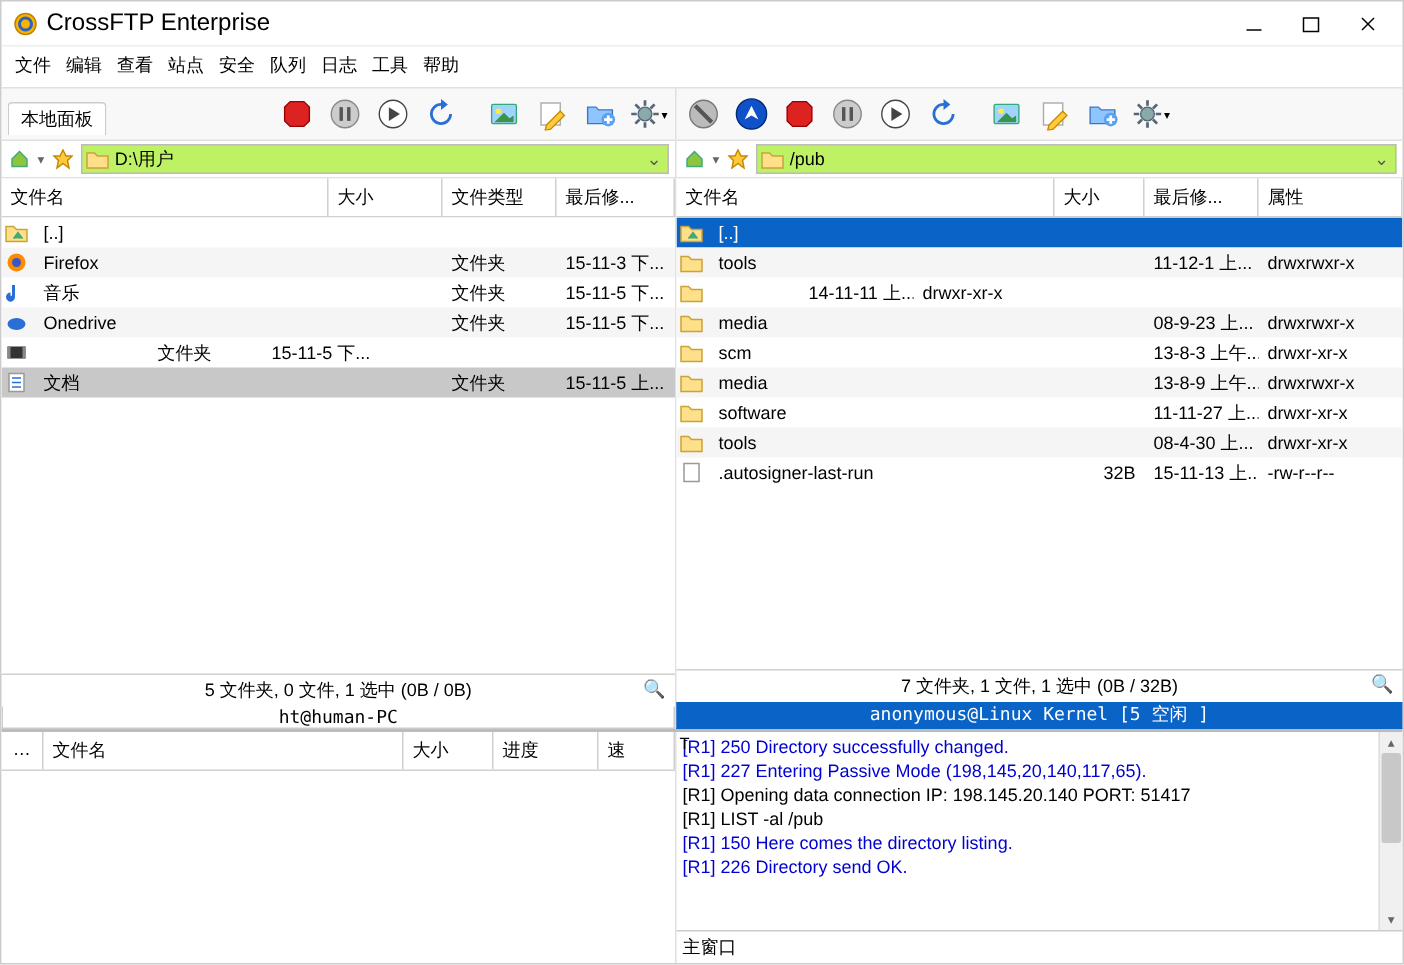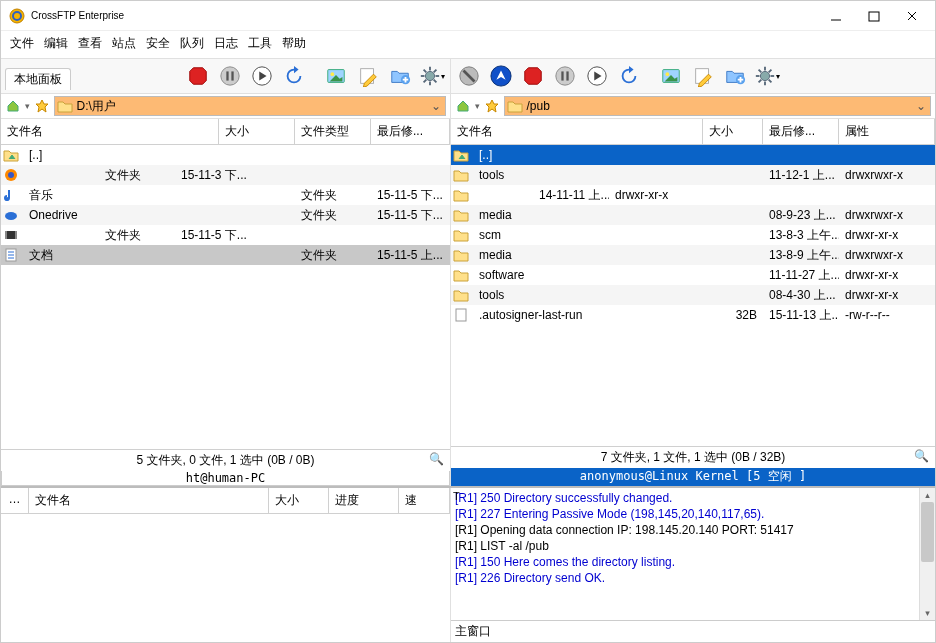--- a/index.html
+++ b/index.html
@@ -1,21 +1,21 @@
 <!DOCTYPE html>
 <html><head>
 <meta charset="utf-8">
 <style>
 * { margin: 0; padding: 0; box-sizing: border-box; font-family: "Microsoft YaHei", "Segoe UI", sans-serif; font-size: 12px; }
 body { background: #fff; width: 936px; height: 643px; border: 1px solid #ccc; display: flex; flex-direction: column; overflow: hidden; }
 
 
 .titlebar { height: 30px; display: flex; align-items: center; padding: 0 8px; border-bottom: 1px solid #eee; }
 .titlebar .app-icon { width: 16px; height: 16px; margin-right: 6px; }
-.titlebar .title { flex: 1; font-size: 10px; }
+.titlebar .title { flex: 1; font-size: 16px; }
 .titlebar .win-btns { display: flex; gap: 20px; padding-right: 6px; }
 .titlebar .win-btn { width: 18px; height: 18px; display: flex; align-items: center; justify-content: center; color: #333; }
 
 
 .menubar { display: flex; padding: 2px 6px 4px; gap: 4px; }
 .menubar .menu-item { padding: 2px 3px; cursor: default; }
 
 
 .panels-top { display: flex; border-top: 1px solid #e0e0e0; border-bottom: 1px solid #e0e0e0; background: #f8f8f8; }
 .panel-top { display: flex; align-items: flex-end; padding: 3px 4px; gap: 4px; }
@@ -26,21 +26,21 @@
 
 .btn { width: 28px; height: 28px; border: 1px solid transparent; border-radius: 3px; display: flex; align-items: center; justify-content: center; }
 .svg-ico { width: 22px; height: 22px; }
 
 
 .pathbars { display: flex; }
 .pathbar { display: flex; align-items: center; padding: 2px 4px; gap: 4px; border-bottom: 1px solid #e0e0e0; }
 .pathbar.left { width: 450px; border-right: 1px solid #e0e0e0; }
 .pathbar.right { flex: 1; }
 .nav-small { width: 16px; height: 16px; display: flex; align-items: center; justify-content: center; }
-.path-select { flex: 1; display: flex; align-items: center; border: 1px solid #bbb; background: #fdba74; height: 20px; padding: 0 2px; }
+.path-select { flex: 1; display: flex; align-items: center; border: 1px solid #bbb; background: #bef264; height: 20px; padding: 0 2px; }
 .path-select .folder-ico { width: 16px; height: 14px; margin-right: 4px; }
 .path-select .path-text { flex: 1; }
 .path-select .dd { width: 14px; text-align: center; color: #555; }
 
 
 .main-split { display: flex; flex: 1; min-height: 0; }
 .panel { display: flex; flex-direction: column; min-height: 0; }
 .panel.left { width: 450px; border-right: 1px solid #e0e0e0; }
 .panel.right { flex: 1; }
 
@@ -315,20 +315,21 @@
           <span class="cell" style="width:196px">[..]</span>
           <span class="cell" style="width:76px"></span>
           <span class="cell" style="width:76px"></span>
           <span class="cell" style="width:auto"></span>
         </div>
         <div class="row alt">
           <span class="fico"><svg viewBox="0 0 16 14">
               <circle cx="8" cy="7" r="6" fill="#ff8a00"></circle>
               <circle cx="8" cy="7" r="3" fill="#3a57c4"></circle>
             </svg></span>
+          <span class="cell" style="width:196px">Firefox</span>
           <span class="cell" style="width:76px"></span>
           <span class="cell" style="width:76px">文件夹</span>
           <span class="cell" style="width:auto">15-11-3 下...</span>
         </div>
         <div class="row">
           <span class="fico"><svg viewBox="0 0 16 14">
               <path d="M6 2v8a2 2 0 11-2-2" fill="none" stroke="#2a6fd6" stroke-width="2"></path>
               <circle cx="4" cy="11" r="2" fill="#2a6fd6"></circle>
             </svg></span>
           <span class="cell" style="width:196px">音乐</span>

